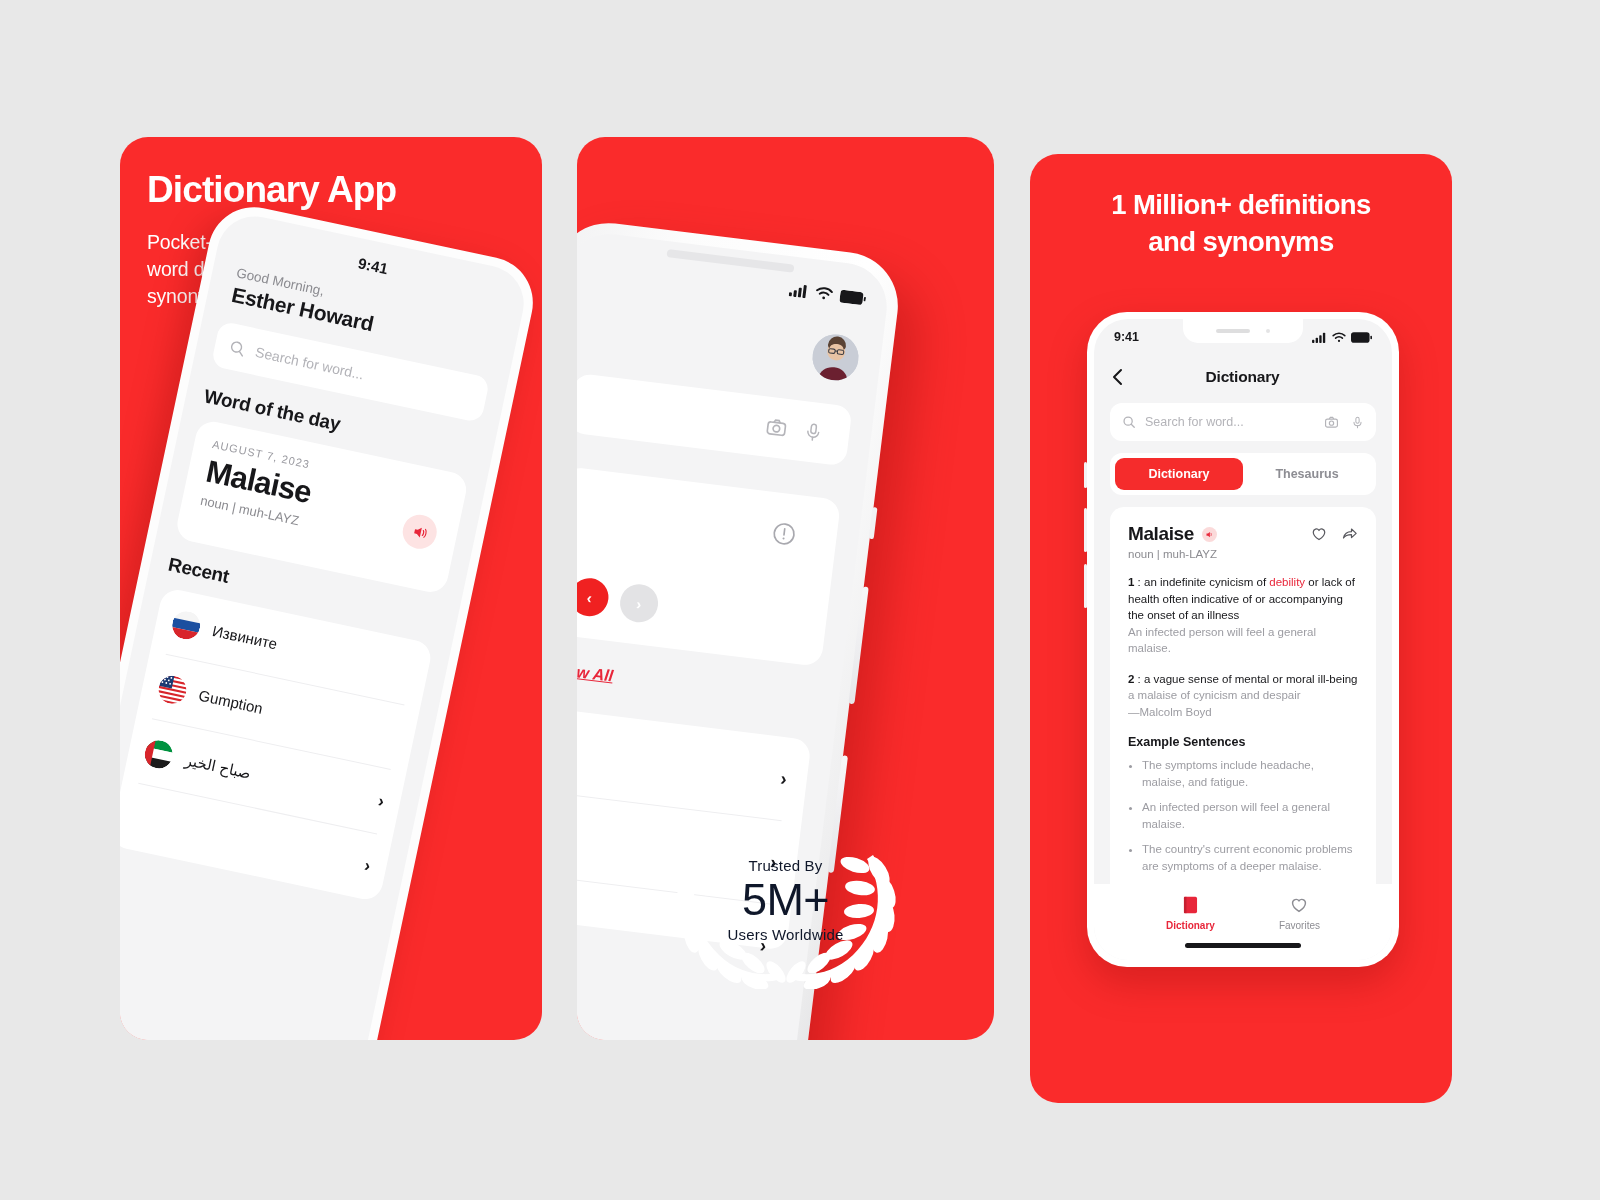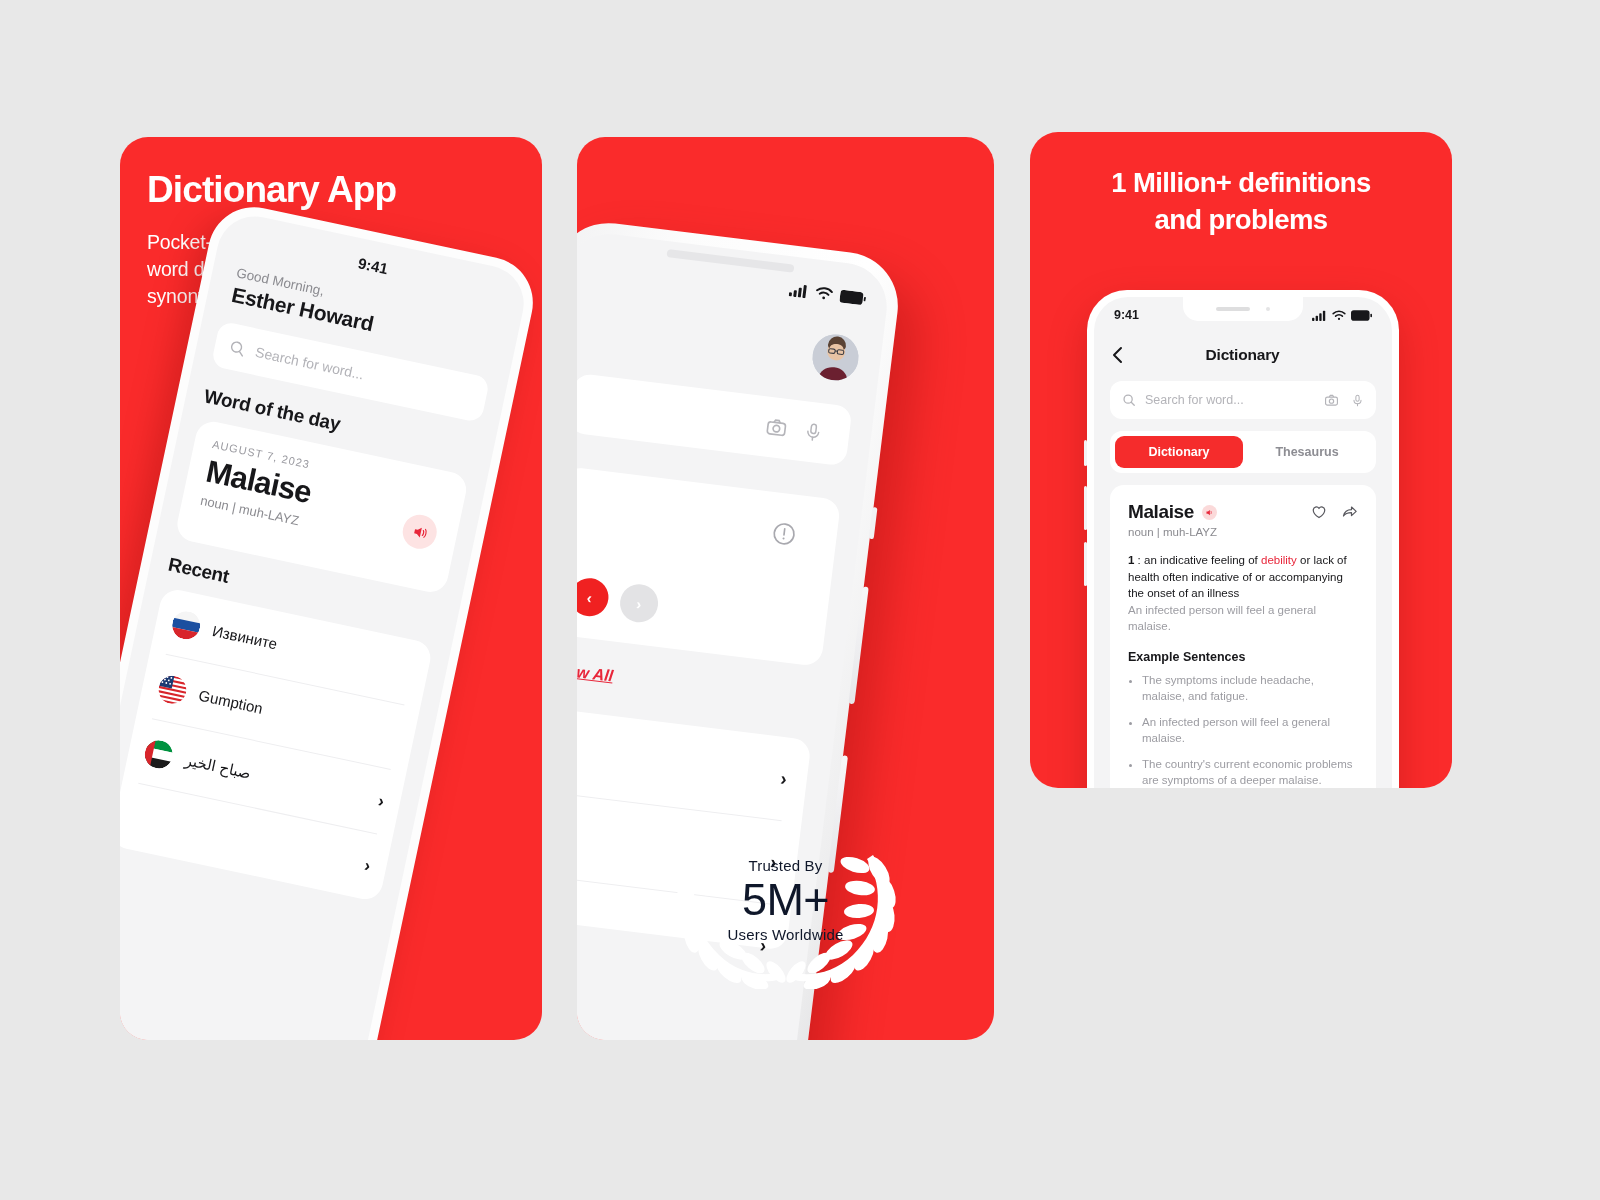--- a/index.html
+++ b/index.html
@@ -13,21 +13,21 @@
 
   
   .panel {
     position: absolute;
     background: #fa2b2b;
     border-radius: 28px;
     overflow: hidden;
   }
   #panel-1 { left: 120px; top: 137px; width: 422px; height: 903px; }
   #panel-2 { left: 577px; top: 137px; width: 417px; height: 903px; }
-  #panel-3 { left: 1030px; top: 132px; width: 422px; height: 656px; }
+  #panel-3 { left: 1030px; top: 154px; width: 422px; height: 949px; }
 
   
   .p1-title {
     position: absolute; left: 27px; top: 32px;
     color: #fff; font-size: 37px; font-weight: 700;
     letter-spacing: -0.9px;
   }
   .p1-sub {
     position: absolute; left: 27px; top: 92px; width: 260px;
     color: #fff; font-size: 19.5px; line-height: 27px; font-weight: 400;
@@ -579,21 +579,21 @@
         <div class="laurel-big">5M+</div>
         <div class="laurel-bot">Users Worldwide</div>
       </div>
     </div>
   </div>
 
   <div class="panel" id="panel-3">
 
     <div class="p3-title">
       <div>1 Million+ definitions</div>
-      <div>and problems</div>
+      <div>and synonyms</div>
     </div>
 
     <div class="phone3">
       <div class="p3-sidebtn-l1"></div>
       <div class="p3-sidebtn-l2"></div>
       <div class="p3-sidebtn-l3"></div>
 
       <div class="phone3-screen">
 
         <div class="p3-notch">
@@ -686,24 +686,29 @@
               <span>
                 <svg width="17" height="16" viewBox="0 0 24 24" fill="none" stroke="#58585e" stroke-width="1.8" stroke-linecap="round" stroke-linejoin="round">
                   <path d="M3 18c1.5-7 7-9.5 12-9.5V4.5L22 11l-7 6.5V13C9.5 13 5.2 14.6 3 18z"></path>
                 </svg>
               </span>
             </span>
           </div>
           <div class="p3-pos">noun | muh-LAYZ</div>
 
           <div class="p3-sense">
-            <b>1</b><span> : an indicative feeling of </span><a class="p3-link">debility</a><span> or lack of health often indicative of or accompanying the onset of an illness</span>
+            <b>1</b><span> : an indefinite cynicism of </span><a class="p3-link">debility</a><span> or lack of health often indicative of or accompanying the onset of an illness</span>
             <div class="p3-quote">An infected person will feel a general malaise.</div>
           </div>
 
+          <div class="p3-sense">
+            <b>2</b><span> : a vague sense of mental or moral ill-being</span>
+            <div class="p3-quote">a malaise of cynicism and despair</div>
+            <div class="p3-quote">—Malcolm Boyd</div>
+          </div>
 
           <div class="p3-ex-head">Example Sentences</div>
           <ul class="p3-ex-list">
             <li>The symptoms include headache, malaise, and fatigue.</li>
             <li>An infected person will feel a general malaise.</li>
             <li>The country's current economic problems are symptoms of a deeper malaise.</li>
           </ul>
         </div>
 
         <div class="p3-tabbar">

